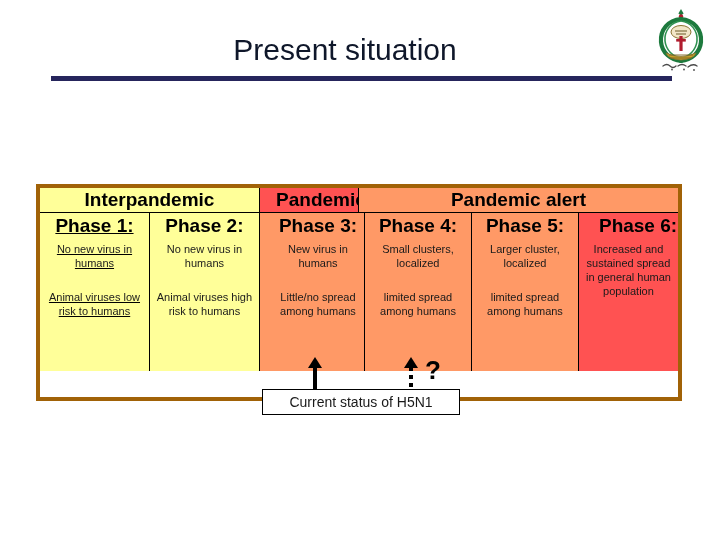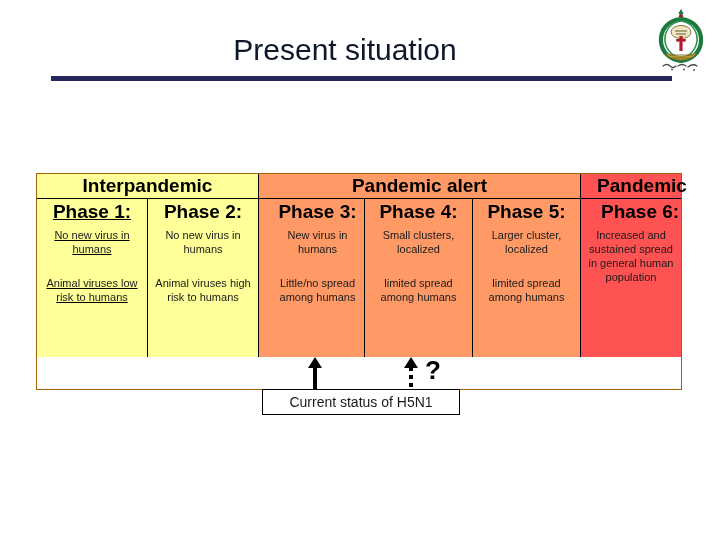--- a/index.html
+++ b/index.html
@@ -37,23 +37,23 @@
   
   #logo {
     position: absolute;
     left: 650px; top: 6px;
     width: 62px; height: 68px;
   }
 
   
   #phase-table {
     position: absolute;
-    left: 36px; top: 173px;
+    left: 36px; top: 184px;
     width: 646px; height: 217px;
-    border: 1px solid #a16207;
+    border: 4px solid #a16207;
     box-sizing: border-box;
     background: #ffffff;
   }
   .group-row {
     position: absolute;
     left: 0; top: 0;
     width: 100%; height: 25px;
     display: flex;
     box-sizing: border-box;
   }
@@ -203,25 +203,25 @@
       <circle cx="44" cy="64" r="0.9" fill="#4a4a4a"></circle>
     </svg>
   </div>
 
   <div id="phase-table">
 
     <div class="group-row">
       <div class="group-cell c-yellow" style="width:222px;">
         <span>Interpandemic</span>
       </div>
+      <div class="group-cell c-red" style="width:100px;">
+        <span style="position:absolute; left:0; top:0; width:122px; text-align:center;">Pandemic</span>
+      </div>
       <div class="group-cell c-orange" style="width:322px;">
         <span>Pandemic alert</span>
-      </div>
-      <div class="group-cell c-red" style="width:100px;">
-        <span style="position:absolute; left:0; top:0; width:122px; text-align:center;">Pandemic</span>
       </div>
     </div>
 
     <div class="phase-row">
 
       <div class="phase-col c-yellow" style="width:111px;text-decoration:underline;">
         <div class="phase-title">Phase 1:</div>
         <div class="phase-body">
           <div class="para1">No new virus in humans</div>
           <div class="para2">Animal viruses low risk to humans</div>

